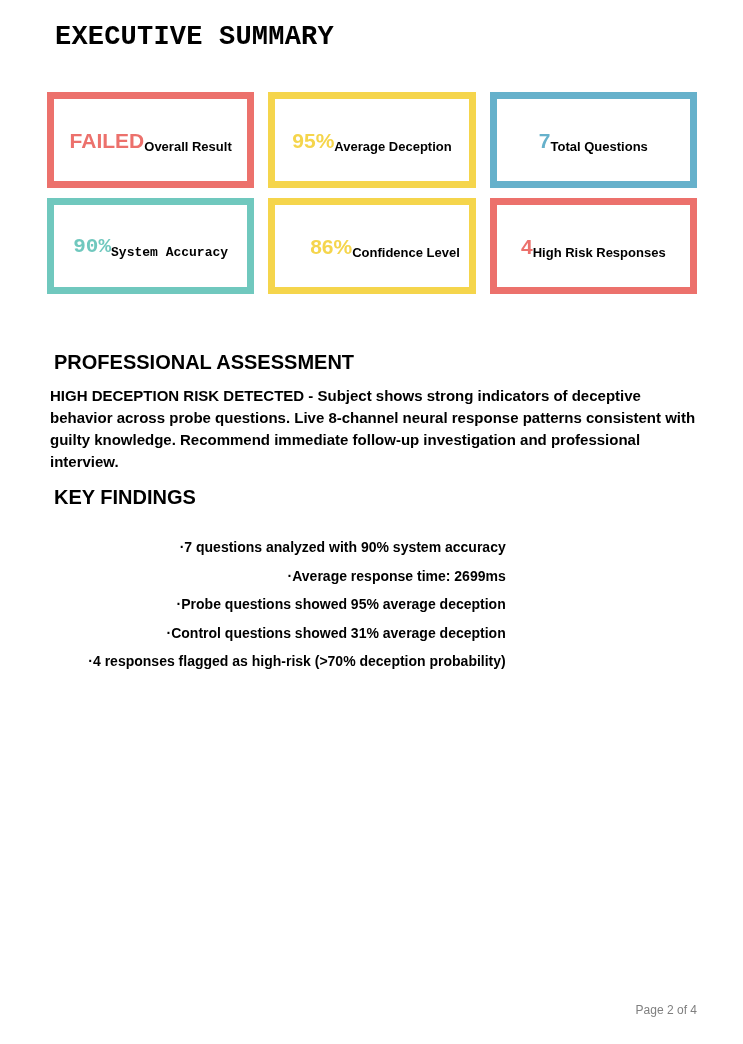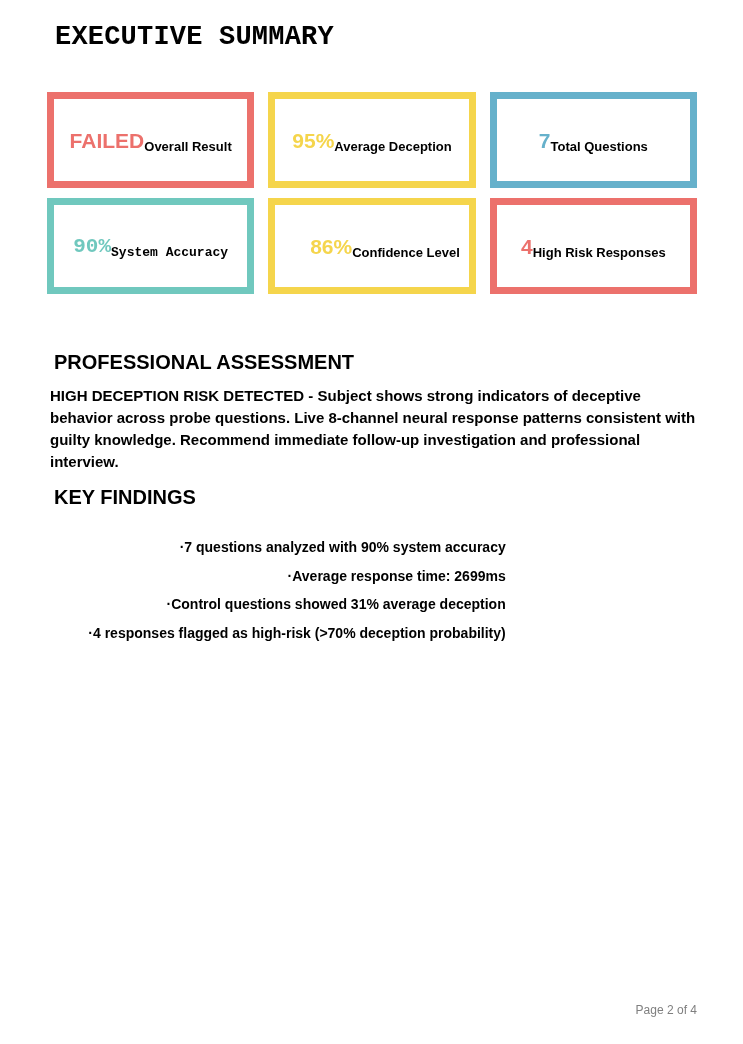--- a/index.html
+++ b/index.html
@@ -138,19 +138,20 @@
     </div>
   </div>
 
   <h2 class="section-h assessment">PROFESSIONAL ASSESSMENT</h2>
   <p class="assessment-body">HIGH DECEPTION RISK DETECTED - Subject shows strong indicators of deceptive behavior across probe questions. Live 8-channel neural response patterns consistent with guilty knowledge. Recommend immediate follow-up investigation and professional interview.</p>
 
   <h2 class="section-h findings">KEY FINDINGS</h2>
   <ul class="findings-list">
     <li><span class="bullet-dot">·</span><span>7 questions analyzed with 90% system accuracy</span></li>
     <li><span class="bullet-dot">·</span><span>Average response time: 2699ms</span></li>
+    <li><span class="bullet-dot">·</span><span>Probe questions showed 95% average deception</span></li>
     <li><span class="bullet-dot">·</span><span>Control questions showed 31% average deception</span></li>
     <li><span class="bullet-dot">·</span><span>4 responses flagged as high-risk (&gt;70% deception probability)</span></li>
   </ul>
 
   <div class="page-footer">Page 2 of 4</div>
 
 </div>
 
 </body></html>

